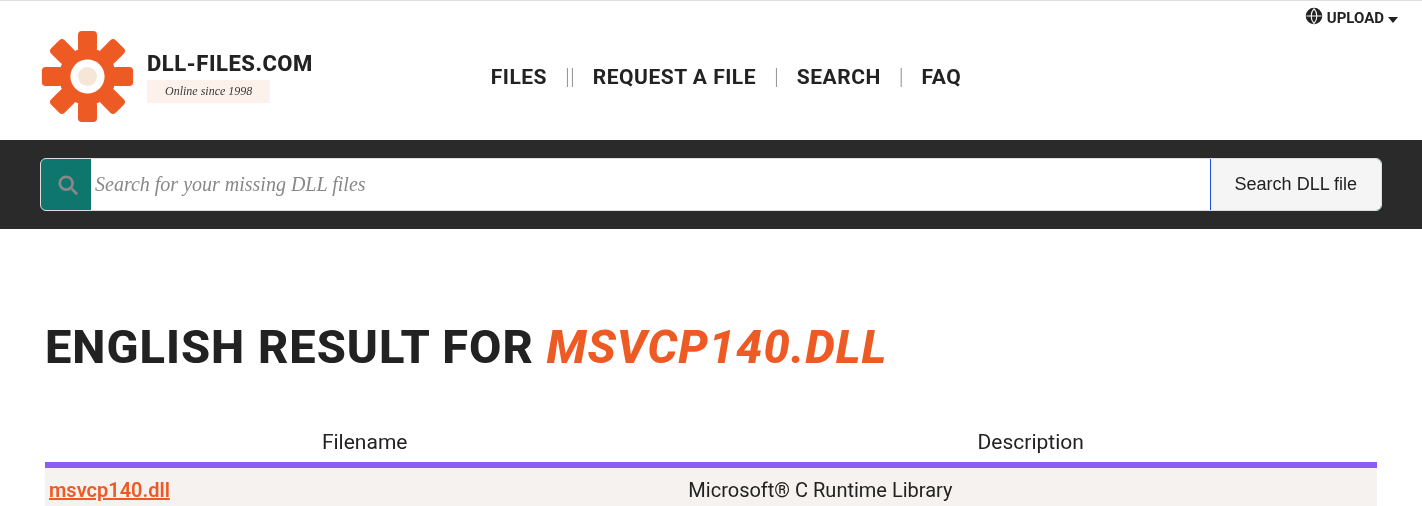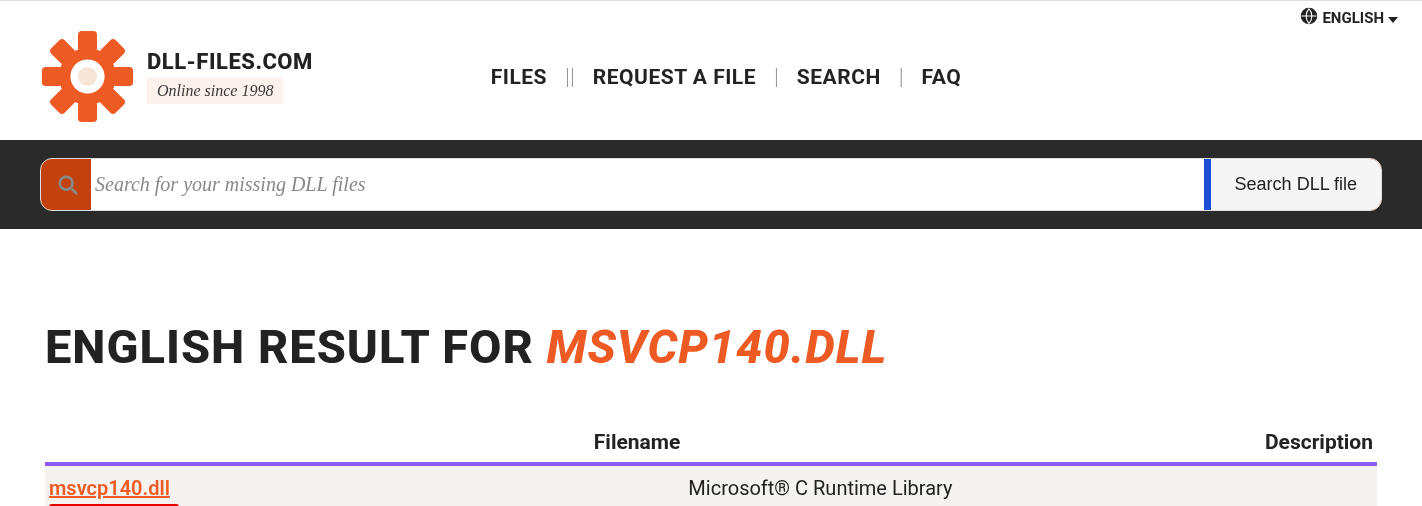--- a/index.html
+++ b/index.html
@@ -48,24 +48,24 @@
       margin-top: 0;
     }
     .brand-name {
       font-weight: 800;
       font-size: 22px;
       letter-spacing: 0.5px;
       color: #222;
     }
     .tagline {
       background: #fdf1eb;
-      padding: 4px 10px;
+      padding: 4px 18px;
       font-style: italic;
       font-family: Georgia, serif;
-      font-size: 16px;
+      font-size: 12px;
       color: #3a3a3a;
       width: fit-content;
     }
     .main-nav {
       display: flex;
       align-items: center;
       margin-left: 160px;
       gap: 0;
     }
     .main-nav a {
@@ -80,22 +80,22 @@
       color: #999;
       font-size: 22px;
       font-weight: 300;
     }
     .search-bar-wrap {
       background: #2a2a2a;
       padding: 18px 40px;
     }
     .search-box {
       display: flex;
-      background: #c2410c;
-      border-radius: 12px;
+      background: #0f766e;
+      border-radius: 6px;
       overflow: hidden;
       border: 1px solid #ddd;
     }
     .search-icon-wrap {
       display: flex;
       align-items: center;
       padding: 0 12px 0 16px;
       color: #888;
     }
     .search-input {
@@ -107,21 +107,21 @@
       color: #555;
       outline: none;
       padding: 14px 4px;
     }
     .search-input::placeholder {
       color: #888;
     }
     .search-btn {
       background: #f5f5f5;
       border: none;
-      border-left: 7px solid #1d4ed8;
+      border-left: 1px solid #1d4ed8;
       padding: 0 24px;
       font-size: 18px;
       color: #222;
       cursor: pointer;
     }
     .content {
       padding: 90px 45px 20px 45px;
     }
     .page-title {
       font-size: 47px;
@@ -132,25 +132,25 @@
     .page-title .highlight {
       color: #ee5a24;
       font-style: italic;
     }
     .results-table {
       margin-top: 48px;
       width: 100%;
       border-collapse: collapse;
     }
     .results-table th {
-      text-align: right;
+      text-align: center;
       font-size: 21px;
-      font-weight: 700;
+      font-weight: 400;
       padding: 8px 4px;
-      border-bottom: 4px solid #8b5cf6;
+      border-bottom: 6px solid #8b5cf6;
     }
     .results-table td {
       padding: 10px 4px 14px 4px;
       font-size: 20px;
       background: #f5f2ef;
       border-bottom: 2px solid #222;
     }
     .file-link {
       color: #ee5a24;
       text-decoration: underline;
@@ -174,21 +174,21 @@
 <body>
 
 <div class="top-bar">
   <div class="lang-selector">
     <span>
       <svg width="18" height="18" viewBox="0 0 24 24" fill="none" stroke="#222" stroke-width="2">
         <circle cx="12" cy="12" r="10" fill="#222"></circle>
         <path d="M2 12h20M12 2a15 15 0 0 1 0 20M12 2a15 15 0 0 0 0 20" stroke="#fff" stroke-width="1.5" fill="none"></path>
       </svg>
     </span>
-    <span>ENGLISH</span>
+    <span>UPLOAD</span>
     <span>
       <svg width="10" height="6" viewBox="0 0 10 6">
           <path d="M0 0l5 6 5-6z" fill="#222"></path>
         </svg>
     </span>
   </div>
 </div>
 
 <div class="header">
   <div class="logo-block">

